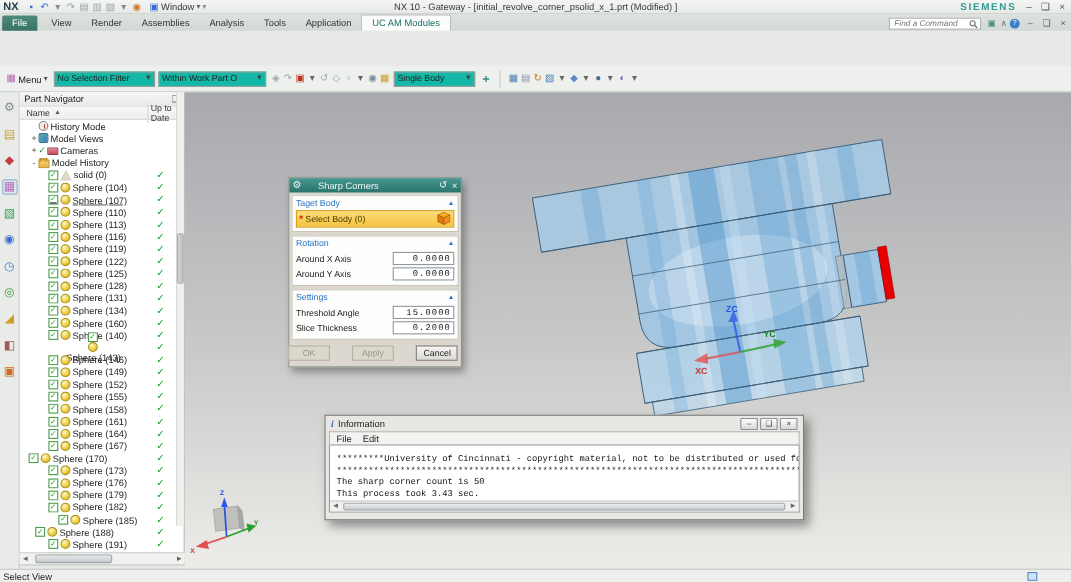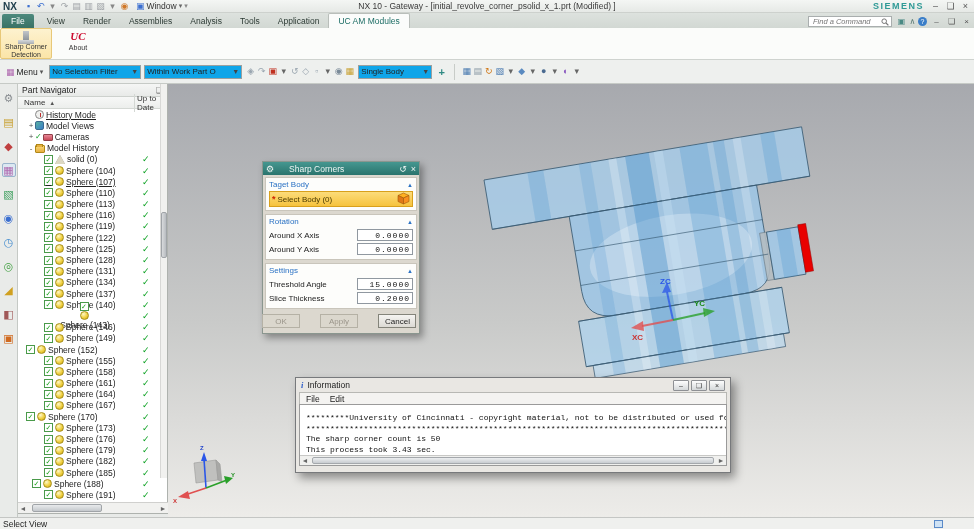--- a/index.html
+++ b/index.html
@@ -47,21 +47,21 @@
   .sc-icon .bar { position:absolute; left:6px; top:0; width:6px; height:9px; background:linear-gradient(#c2c6ca,#8f959b); }
   .sc-icon .base { position:absolute; left:1px; top:9px; width:16px; height:4px; background:linear-gradient(#d5d8db,#a8adb2); }
   .uc-logo { font-family:"Liberation Serif","DejaVu Serif",serif; font-weight:bold; font-style:italic;
     color:#cc0b2f; font-size:11px; line-height:13px; }
 
   
   .seltoolbar { position:absolute; left:0; top:60px; width:100%; height:24px; background:#eef0ee;
     border-bottom:1px solid #c6cac6; display:flex; align-items:center; padding:0 3px; gap:3px; }
   .menu-btn { display:flex; align-items:center; gap:2px; font-size:8.5px; color:#222; padding:1px 3px; }
   .menu-btn .glyph { color:#b06ab0; font-size:9px; }
-  .combo { display:flex; align-items:center; justify-content:space-between; background:#0ea5e9;
+  .combo { display:flex; align-items:center; justify-content:space-between; background:#14b8a6;
     border:1px solid #9aa0a0; height:14px; font-size:8px; color:#222; padding:0 2px; }
   .combo .caret { color:#444; font-size:7px; margin-left:3px; }
   .icon-strip { display:flex; align-items:center; }
   .vsep { width:1px; height:16px; background:#c8ccc8; margin:0 3px; }
   .move-cross { color:#2f8a84; font-size:11px; font-weight:bold; width:13px; text-align:center; }
 
   
   .main { position:absolute; left:0; top:84px; width:974px; height:433px; }
   .resourcebar { position:absolute; left:0; top:0; width:18px; height:433px; background:#e9ebe9;
     border-right:1px solid #c5c9c5; display:flex; flex-direction:column; align-items:center; padding-top:2px; }
@@ -216,34 +216,20 @@
           <span class="mini-icon help-icon" style="color: rgb(255, 255, 255);">?</span>
         </span>
       <span class="winctl" style="font-size:8px;">
           <span class="mini-icon" style="color: rgb(85, 85, 85);">–</span>
           <span class="mini-icon" style="color: rgb(85, 85, 85);">❏</span>
           <span class="mini-icon" style="color: rgb(85, 85, 85);">×</span>
         </span>
     </span>
   </div>
 
-  <div class="ribbon">
-    <div class="rb-btn hl">
-      <span class="sc-icon">
-          <span class="bar"></span>
-          <span class="base"></span>
-        </span>
-      <span class="rb-label">Sharp Corner
-Detection</span>
-    </div>
-    <div class="rb-btn">
-      <span class="uc-logo">UC</span>
-      <span class="rb-label">About</span>
-    </div>
-  </div>
 
   <div class="seltoolbar">
     <span class="menu-btn">
       <span class="glyph">▦</span>
       <span>Menu</span>
       <span style="font-size:7px;color:#555;">▾</span>
     </span>
     <span class="combo" style="width:92px;">
       <span>No Selection Filter</span>
       <span class="caret">▼</span>
@@ -308,21 +294,21 @@
       </div>
       <div class="pn-cols">
         <span class="pn-col-name">
           <span>Name</span>
           <span class="sort-arrow">▲</span>
         </span>
         <span class="pn-col-utd">Up to Date</span>
       </div>
       <div class="tree">
           <div class="trow">
-            <div class="tname" style="padding-left: 9px; text-decoration: underline;">
+            <div class="tname" style="padding-left: 9px;">
               <span class="texp"></span>
               <span class="tico ti-history"></span>
               <span class="tlabel">History Mode</span>
             </div>
             <div class="tok"></div>
           </div>
           <div class="trow">
             <div class="tname" style="padding-left: 9px;">
               <span class="texp">+</span>
               <span class="tico ti-views"></span>
@@ -453,21 +439,21 @@
               <span class="tico ti-sphere"></span>
               <span class="tlabel">Sphere (134)</span>
             </div>
             <div class="tok">✓</div>
           </div>
           <div class="trow">
             <div class="tname" style="padding-left: 18px;">
               <span class="texp"></span>
               <span class="tcb">✓</span>
               <span class="tico ti-sphere"></span>
-              <span class="tlabel">Sphere (137)</span>
+              <span class="tlabel">Sphere (160)</span>
             </div>
             <div class="tok">✓</div>
           </div>
           <div class="trow">
             <div class="tname" style="padding-left: 18px;">
               <span class="texp"></span>
               <span class="tcb">✓</span>
               <span class="tico ti-sphere"></span>
               <span class="tlabel">Sphere (140)</span>
             </div>
@@ -494,78 +480,78 @@
           <div class="trow">
             <div class="tname" style="padding-left: 18px;">
               <span class="texp"></span>
               <span class="tcb">✓</span>
               <span class="tico ti-sphere"></span>
               <span class="tlabel">Sphere (149)</span>
             </div>
             <div class="tok">✓</div>
           </div>
           <div class="trow">
+            <div class="tname" style="padding-left: 18px;">
+              <span class="texp"></span>
+              <span class="tcb">✓</span>
+              <span class="tico ti-sphere"></span>
+              <span class="tlabel">Sphere (152)</span>
+            </div>
+            <div class="tok">✓</div>
+          </div>
+          <div class="trow">
+            <div class="tname" style="padding-left: 18px;">
+              <span class="texp"></span>
+              <span class="tcb">✓</span>
+              <span class="tico ti-sphere"></span>
+              <span class="tlabel">Sphere (155)</span>
+            </div>
+            <div class="tok">✓</div>
+          </div>
+          <div class="trow">
+            <div class="tname" style="padding-left: 18px;">
+              <span class="texp"></span>
+              <span class="tcb">✓</span>
+              <span class="tico ti-sphere"></span>
+              <span class="tlabel">Sphere (158)</span>
+            </div>
+            <div class="tok">✓</div>
+          </div>
+          <div class="trow">
+            <div class="tname" style="padding-left: 18px;">
+              <span class="texp"></span>
+              <span class="tcb">✓</span>
+              <span class="tico ti-sphere"></span>
+              <span class="tlabel">Sphere (161)</span>
+            </div>
+            <div class="tok">✓</div>
+          </div>
+          <div class="trow">
+            <div class="tname" style="padding-left: 18px;">
+              <span class="texp"></span>
+              <span class="tcb">✓</span>
+              <span class="tico ti-sphere"></span>
+              <span class="tlabel">Sphere (164)</span>
+            </div>
+            <div class="tok">✓</div>
+          </div>
+          <div class="trow">
+            <div class="tname" style="padding-left: 18px;">
+              <span class="texp"></span>
+              <span class="tcb">✓</span>
+              <span class="tico ti-sphere"></span>
+              <span class="tlabel">Sphere (167)</span>
+            </div>
+            <div class="tok">✓</div>
+          </div>
+          <div class="trow">
             <div class="tname" style="">
               <span class="texp"></span>
               <span class="tcb">✓</span>
               <span class="tico ti-sphere"></span>
-              <span class="tlabel">Sphere (152)</span>
-            </div>
-            <div class="tok">✓</div>
-          </div>
-          <div class="trow">
-            <div class="tname" style="padding-left: 18px;">
-              <span class="texp"></span>
-              <span class="tcb">✓</span>
-              <span class="tico ti-sphere"></span>
-              <span class="tlabel">Sphere (155)</span>
-            </div>
-            <div class="tok">✓</div>
-          </div>
-          <div class="trow">
-            <div class="tname" style="padding-left: 18px;">
-              <span class="texp"></span>
-              <span class="tcb">✓</span>
-              <span class="tico ti-sphere"></span>
-              <span class="tlabel">Sphere (158)</span>
-            </div>
-            <div class="tok">✓</div>
-          </div>
-          <div class="trow">
-            <div class="tname" style="padding-left: 18px;">
-              <span class="texp"></span>
-              <span class="tcb">✓</span>
-              <span class="tico ti-sphere"></span>
-              <span class="tlabel">Sphere (161)</span>
-            </div>
-            <div class="tok">✓</div>
-          </div>
-          <div class="trow">
-            <div class="tname" style="padding-left: 18px;">
-              <span class="texp"></span>
-              <span class="tcb">✓</span>
-              <span class="tico ti-sphere"></span>
-              <span class="tlabel">Sphere (164)</span>
-            </div>
-            <div class="tok">✓</div>
-          </div>
-          <div class="trow">
-            <div class="tname" style="padding-left: 18px;">
-              <span class="texp"></span>
-              <span class="tcb">✓</span>
-              <span class="tico ti-sphere"></span>
-              <span class="tlabel">Sphere (167)</span>
-            </div>
-            <div class="tok">✓</div>
-          </div>
-          <div class="trow">
-            <div class="tname" style="">
-              <span class="texp"></span>
-              <span class="tcb">✓</span>
-              <span class="tico ti-sphere"></span>
               <span class="tlabel">Sphere (170)</span>
             </div>
             <div class="tok">✓</div>
           </div>
           <div class="trow">
             <div class="tname" style="padding-left: 18px;">
               <span class="texp"></span>
               <span class="tcb">✓</span>
               <span class="tico ti-sphere"></span>
               <span class="tlabel">Sphere (173)</span>
@@ -593,21 +579,21 @@
           <div class="trow">
             <div class="tname" style="padding-left: 18px;">
               <span class="texp"></span>
               <span class="tcb">✓</span>
               <span class="tico ti-sphere"></span>
               <span class="tlabel">Sphere (182)</span>
             </div>
             <div class="tok">✓</div>
           </div>
           <div class="trow">
-            <div class="tname" style="padding-left: 18px;">
+            <div class="tname" style="padding-left: 18px; justify-content: center;">
               <span class="texp"></span>
               <span class="tcb">✓</span>
               <span class="tico ti-sphere"></span>
               <span class="tlabel">Sphere (185)</span>
             </div>
             <div class="tok">✓</div>
           </div>
           <div class="trow">
             <div class="tname" style="padding-left: 6px;">
               <span class="texp"></span>

